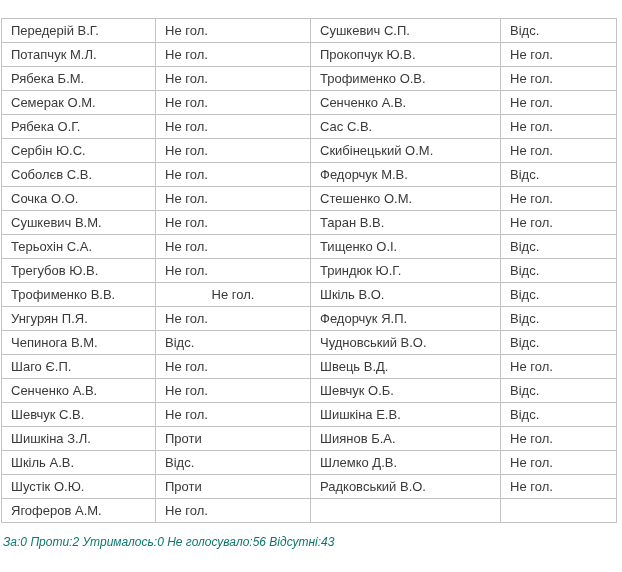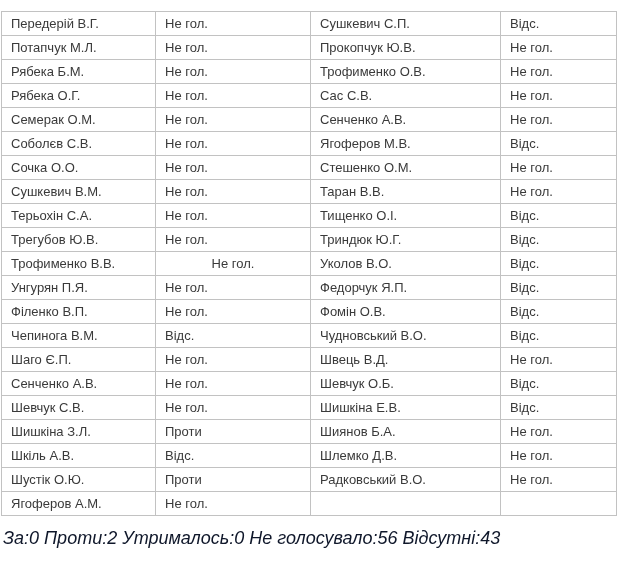--- a/index.html
+++ b/index.html
@@ -11,21 +11,21 @@
   }
   .page {
     width: 622px;
     height: 572px;
     background: #ffffff;
     overflow: hidden;
   }
   table.vote-table {
     border-collapse: collapse;
     table-layout: fixed;
-    margin: 11px 0 0 1px;
+    margin: 18px 0 0 1px;
     width: 615px;
   }
   table.vote-table td {
     border: 1px solid #c2c2c2;
     height: 24px;
     box-sizing: border-box;
     padding: 0 4px 0 9px;
     font-size: 13px;
     color: #3a3a3a;
     vertical-align: middle;
@@ -35,23 +35,23 @@
   table.vote-table td.center {
     text-align: center;
     padding-left: 4px;
   }
   .col-name-l  { width: 154px; }
   .col-vote-l  { width: 155px; }
   .col-name-r  { width: 190px; }
   .col-vote-r  { width: 116px; }
   .summary {
     margin: 12px 0 0 3px;
-    font-size: 18px;
+    font-size: 12px;
     font-style: italic;
-    color: #0f172a;
+    color: #0f766e;
   }
 </style>
 </head>
 <body>
 
 <div class="page">
 
   <table class="vote-table">
     <colgroup>
       <col class="col-name-l">
@@ -72,35 +72,41 @@
           <td>Прокопчук Ю.В.</td>
           <td>Не гол.</td>
         </tr>
         <tr>
           <td>Рябека Б.М.</td>
           <td>Не гол.</td>
           <td>Трофименко О.В.</td>
           <td>Не гол.</td>
         </tr>
         <tr>
+          <td>Семерак О.М.</td>
+          <td>Не гол.</td>
+          <td>Сенченко А.В.</td>
+          <td>Не гол.</td>
+        </tr>
+        <tr>
           <td>Рябека О.Г.</td>
           <td>Не гол.</td>
           <td>Сас С.В.</td>
           <td>Не гол.</td>
         </tr>
         <tr>
-          <td>Семерак О.М.</td>
+          <td>Сербін Ю.С.</td>
           <td>Не гол.</td>
-          <td>Сенченко А.В.</td>
+          <td>Скибінецький О.М.</td>
           <td>Не гол.</td>
         </tr>
         <tr>
           <td>Соболєв С.В.</td>
           <td>Не гол.</td>
-          <td>Ягоферов М.В.</td>
+          <td>Федорчук М.В.</td>
           <td>Відс.</td>
         </tr>
         <tr>
           <td>Сочка О.О.</td>
           <td>Не гол.</td>
           <td>Стешенко О.М.</td>
           <td>Не гол.</td>
         </tr>
         <tr>
           <td>Сушкевич В.М.</td>
@@ -116,33 +122,27 @@
         </tr>
         <tr>
           <td>Трегубов Ю.В.</td>
           <td>Не гол.</td>
           <td>Триндюк Ю.Г.</td>
           <td>Відс.</td>
         </tr>
         <tr>
           <td>Трофименко В.В.</td>
           <td class="center">Не гол.</td>
-          <td>Уколов В.О.</td>
+          <td>Шкіль В.О.</td>
           <td>Відс.</td>
         </tr>
         <tr>
           <td>Унгурян П.Я.</td>
           <td>Не гол.</td>
           <td>Федорчук Я.П.</td>
-          <td>Відс.</td>
-        </tr>
-        <tr>
-          <td>Філенко В.П.</td>
-          <td>Не гол.</td>
-          <td>Фомін О.В.</td>
           <td>Відс.</td>
         </tr>
         <tr>
           <td>Чепинога В.М.</td>
           <td>Відс.</td>
           <td>Чудновський В.О.</td>
           <td>Відс.</td>
         </tr>
         <tr>
           <td>Шаго Є.П.</td>

